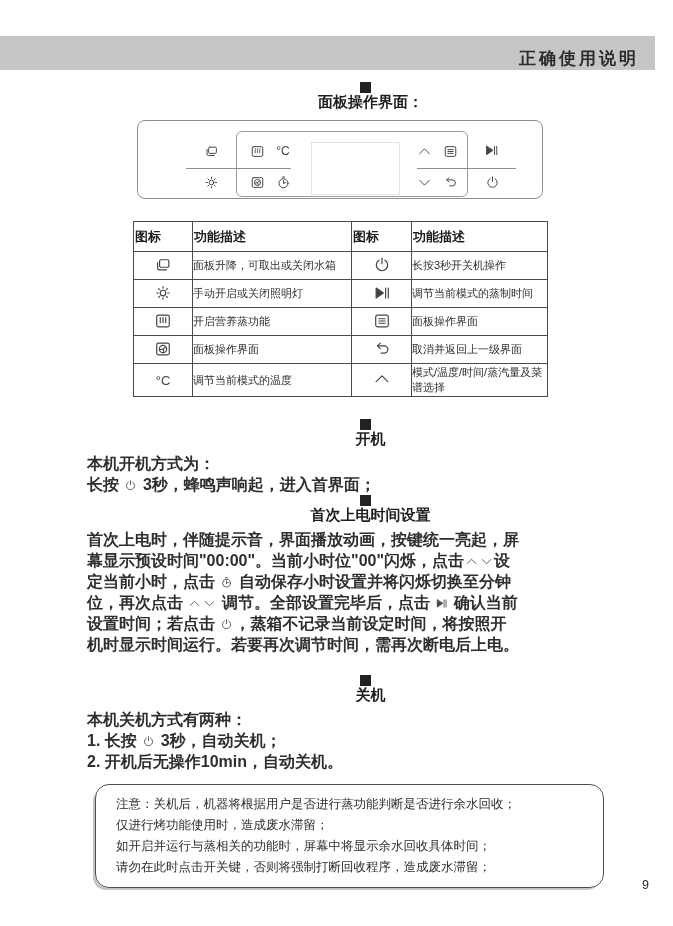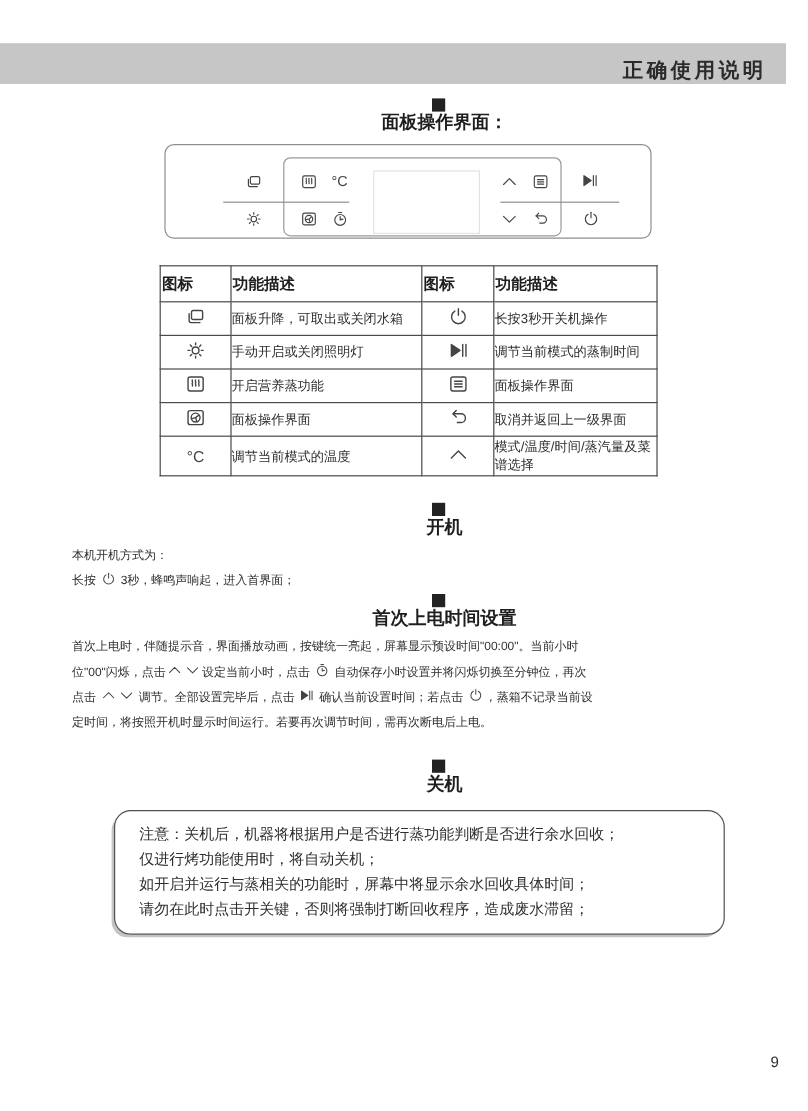--- a/index.html
+++ b/index.html
@@ -32,21 +32,21 @@
   table.fn{border-collapse:collapse;margin:22px 0 0 133px;table-layout:fixed;}
   table.fn th,table.fn td{border:1px solid #4a4a4a;box-sizing:border-box;}
   table.fn th{height:30px;font-size:13px;font-weight:bold;color:#1e1e1e;text-align:left;}
   table.fn td{height:28px;font-size:11px;color:#2e2e2e;}
   td.c-icon{text-align:center;vertical-align:middle;}
   td.c-desc{padding-left:0;}
   .cell-icon{display:inline-flex;align-items:center;justify-content:center;}
   .cell-icon svg{width:18px;height:18px;}
   .cell-icon .temp-label{font-size:13px;}
   
-  .para{margin:0 0 0 60px;width:434px;font-size:10px;line-height:21px;color:#2e2e2e;}
+  .para{margin:0 0 0 87px;width:434px;font-size:16px;line-height:21px;color:#2e2e2e;font-weight:bold;}
   .para .line{display:block;}
   .inline-icon{display:inline-flex;vertical-align:-2px;margin:0 1px;}
   .inline-icon svg{width:13px;height:13px;}
   
   .note{margin:12px 0 0 95px;width:509px;box-sizing:border-box;border:1px solid #4f4f4f;border-radius:14px;
         padding:9px 20px;font-size:12.5px;line-height:21px;color:#2e2e2e;
         box-shadow:-3px 3px 0 -1px #c4c4c4;}
   .page-num{position:absolute;right:24px;bottom:34px;font-size:12.5px;color:#2e2e2e;}
 </style>
 </head>
@@ -290,23 +290,33 @@
         <svg viewBox="0 0 20 20" fill="none" stroke="#444" stroke-width="1.3" stroke-linecap="round" stroke-linejoin="round">
           <path d="M10 2.6v6"></path>
           <path d="M6.7 4.7a6.3 6.3 0 1 0 6.6 0"></path>
         </svg>
       </span>，蒸箱不记录当前设定时间，将按照开机时显示时间运行。若要再次调节时间，需再次断电后上电。</div>
 
   <div class="sec-h" style="margin-top:20px">
     <span class="sq"></span>
     <span>关机</span>
   </div>
+  <div class="para">
+    <span class="line">本机关机方式有两种：</span>
+    <span class="line">1. 长按 <span class="inline-icon">
+          <svg viewBox="0 0 20 20" fill="none" stroke="#444" stroke-width="1.3" stroke-linecap="round" stroke-linejoin="round">
+            <path d="M10 2.6v6"></path>
+            <path d="M6.7 4.7a6.3 6.3 0 1 0 6.6 0"></path>
+          </svg>
+        </span> 3秒，自动关机；</span>
+    <span class="line">2. 开机后无操作10min，自动关机。</span>
+  </div>
 
   <div class="note">
       <div>注意：关机后，机器将根据用户是否进行蒸功能判断是否进行余水回收；</div>
-      <div>仅进行烤功能使用时，将自动关机；</div>
+      <div>仅进行烤功能使用时，造成废水滞留；</div>
       <div>如开启并运行与蒸相关的功能时，屏幕中将显示余水回收具体时间；</div>
       <div>请勿在此时点击开关键，否则将强制打断回收程序，造成废水滞留；</div>
     </div>
 
   <div class="page-num">9</div>
 
 </div>
 
 </body></html>

